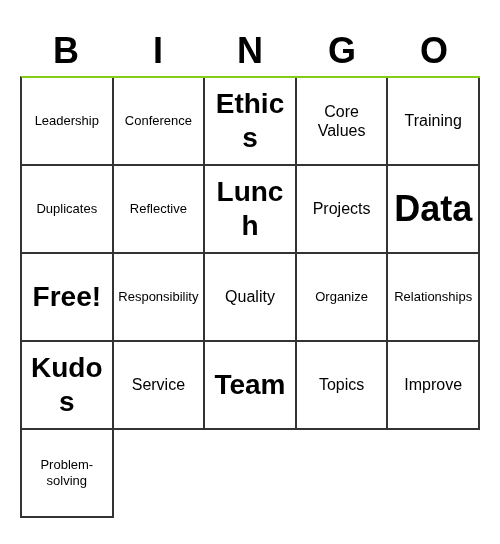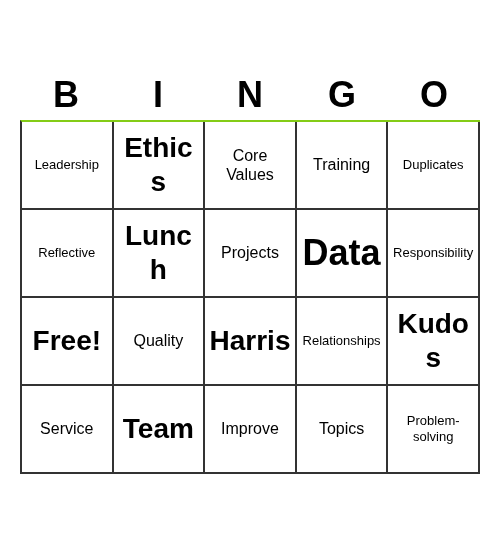--- a/index.html
+++ b/index.html
@@ -60,20 +60,23 @@
       <div class="bingo-header-cell">I</div>
       <div class="bingo-header-cell">N</div>
       <div class="bingo-header-cell">G</div>
       <div class="bingo-header-cell">O</div>
     </div>
   <div class="bingo-grid">
   <div class="bingo-cell">
         <span class="cell-text size-small">Leadership</span>
       </div>
       <div class="bingo-cell">
+        <span class="cell-text size-small">Conference</span>
+      </div>
+      <div class="bingo-cell">
         <span class="cell-text size-large">Ethics</span>
       </div>
       <div class="bingo-cell">
         <span class="cell-text size-medium">Core Values</span>
       </div>
       <div class="bingo-cell">
         <span class="cell-text size-medium">Training</span>
       </div>
       <div class="bingo-cell">
         <span class="cell-text size-small">Duplicates</span>
@@ -84,46 +87,46 @@
       <div class="bingo-cell">
         <span class="cell-text size-large">Lunch</span>
       </div>
       <div class="bingo-cell">
         <span class="cell-text size-medium">Projects</span>
       </div>
       <div class="bingo-cell">
         <span class="cell-text size-xlarge">Data</span>
       </div>
       <div class="bingo-cell">
-        <span class="cell-text size-small">Responsibility</span>
+        <span class="cell-text size-large">Free!</span>
       </div>
       <div class="bingo-cell">
-        <span class="cell-text size-large">Free!</span>
+        <span class="cell-text size-small">Responsibility</span>
       </div>
       <div class="bingo-cell">
         <span class="cell-text size-medium">Quality</span>
       </div>
       <div class="bingo-cell">
-        <span class="cell-text size-large">Harris</span>
+        <span class="cell-text size-small">Organize</span>
       </div>
       <div class="bingo-cell">
         <span class="cell-text size-small">Relationships</span>
       </div>
       <div class="bingo-cell">
         <span class="cell-text size-large">Kudos</span>
       </div>
       <div class="bingo-cell">
         <span class="cell-text size-medium">Service</span>
       </div>
       <div class="bingo-cell">
         <span class="cell-text size-large">Team</span>
       </div>
       <div class="bingo-cell">
-        <span class="cell-text size-medium">Improve</span>
+        <span class="cell-text size-medium">Topics</span>
       </div>
       <div class="bingo-cell">
-        <span class="cell-text size-medium">Topics</span>
+        <span class="cell-text size-medium">Improve</span>
       </div>
       <div class="bingo-cell">
         <span class="cell-text size-small">Problem-solving</span>
       </div>
     </div>
 </div>
 
 </body></html>

